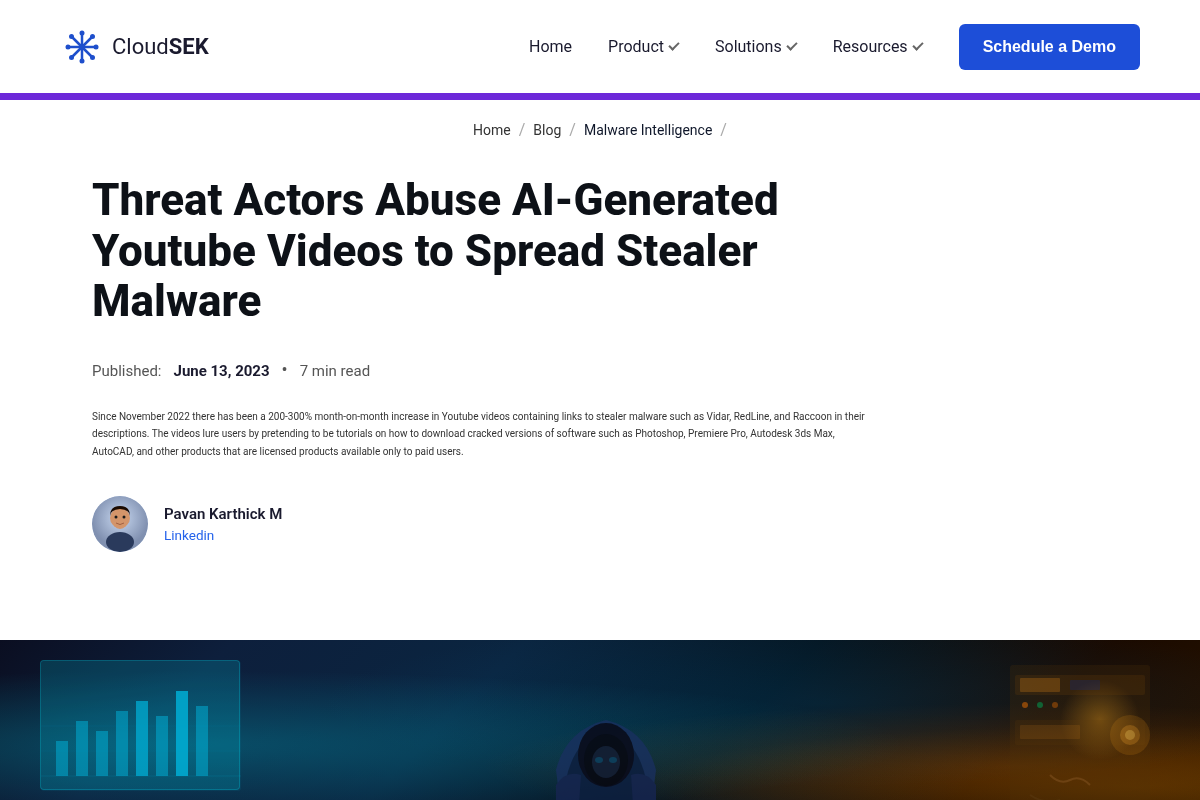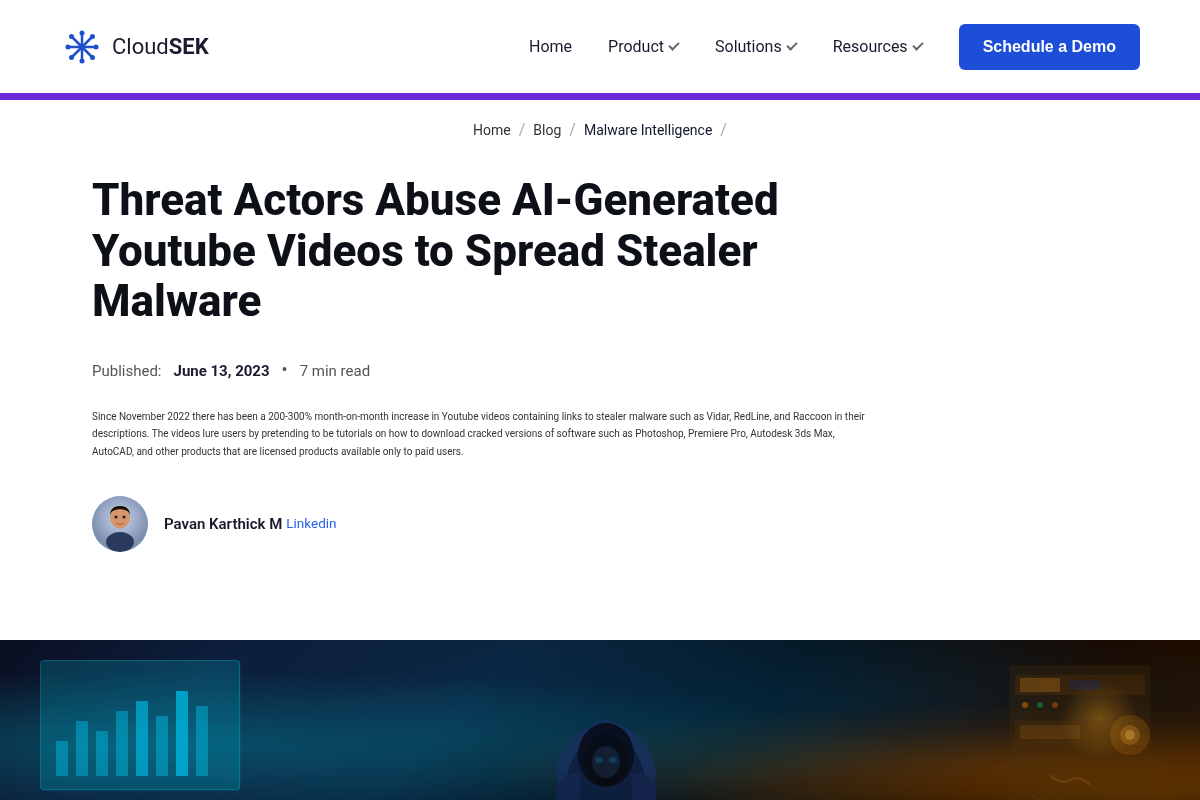--- a/index.html
+++ b/index.html
@@ -189,21 +189,21 @@
       justify-content: center;
     }
 
     .author-avatar svg {
       width: 56px;
       height: 56px;
     }
 
     .author-info {
       display: flex;
-      flex-direction: row;
+      flex-direction: column;
       gap: 4px;
     }
 
     .author-name {
       font-size: 15px;
       font-weight: 600;
       color: #1a1a2e;
     }
 
     .author-linkedin {

